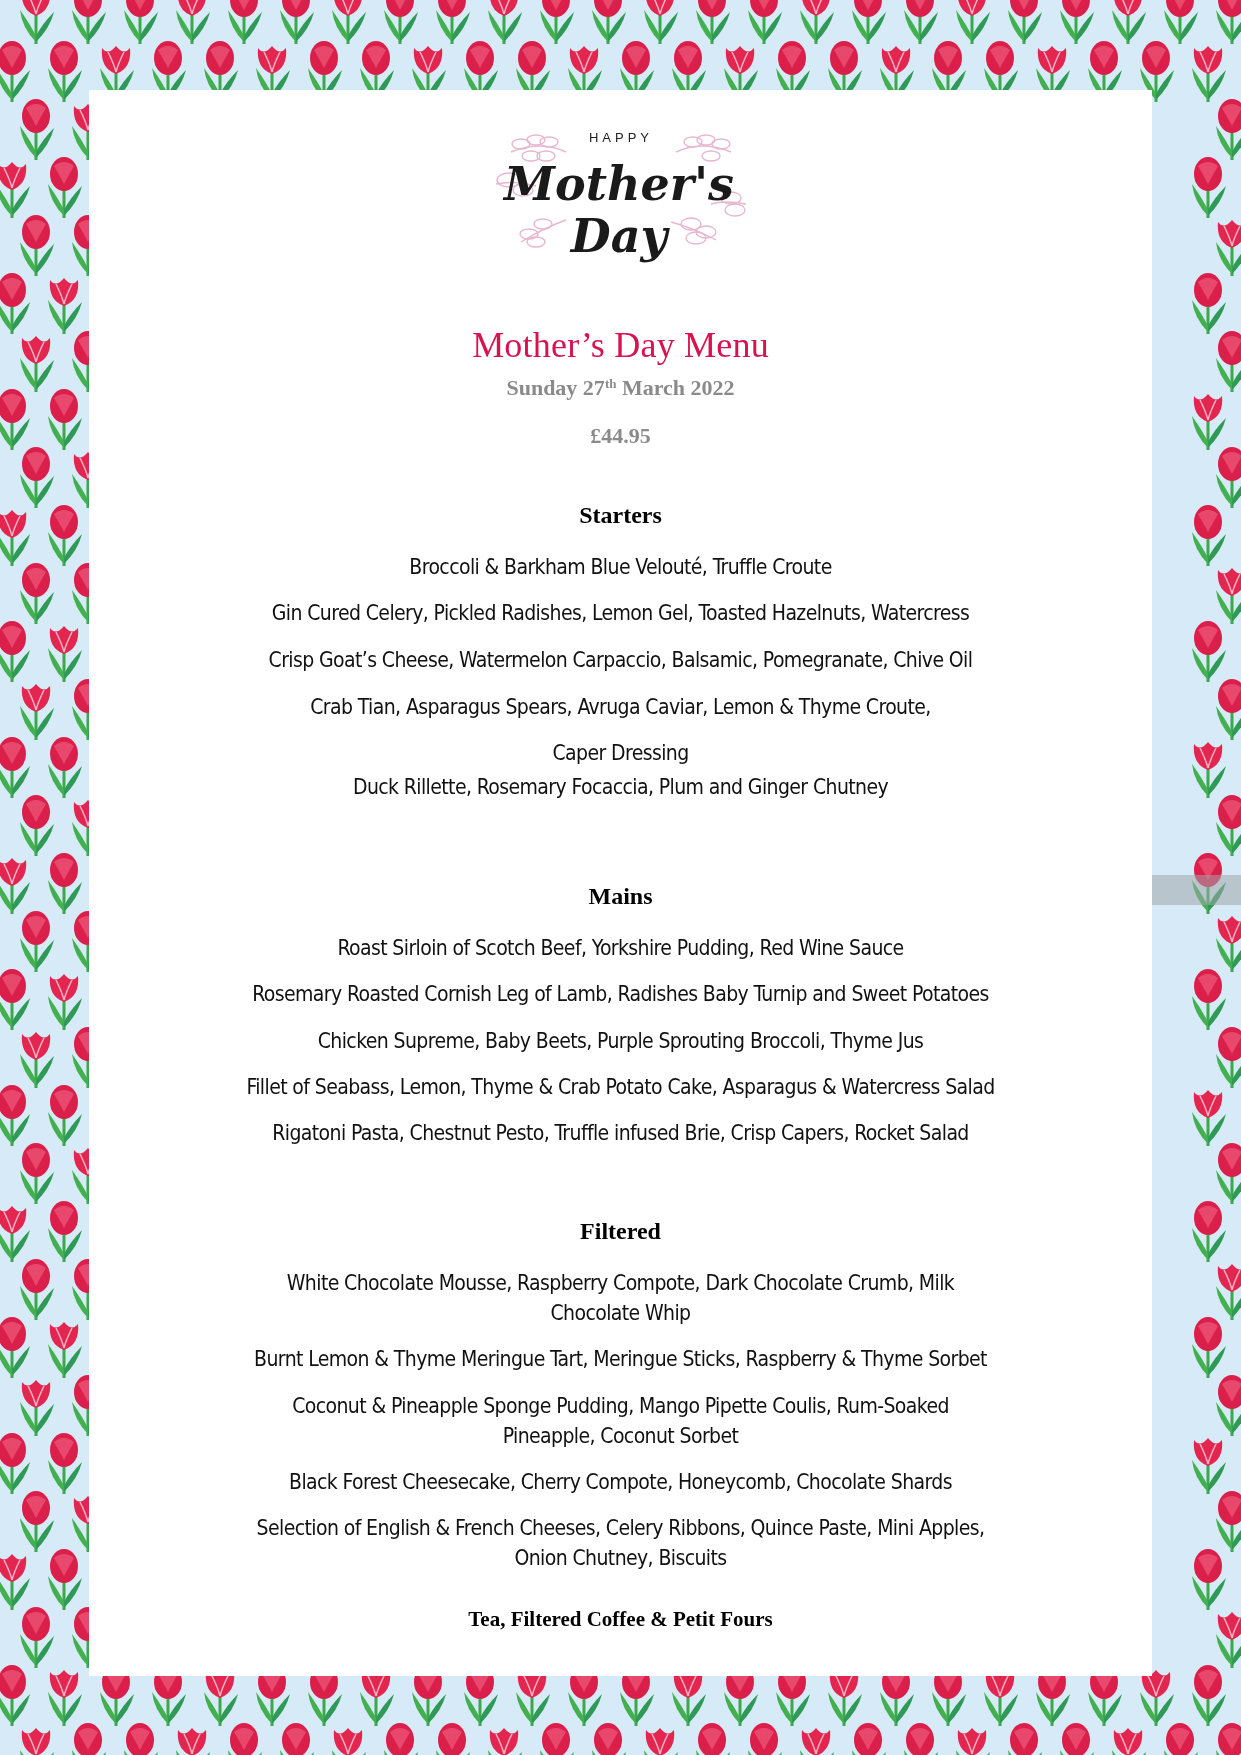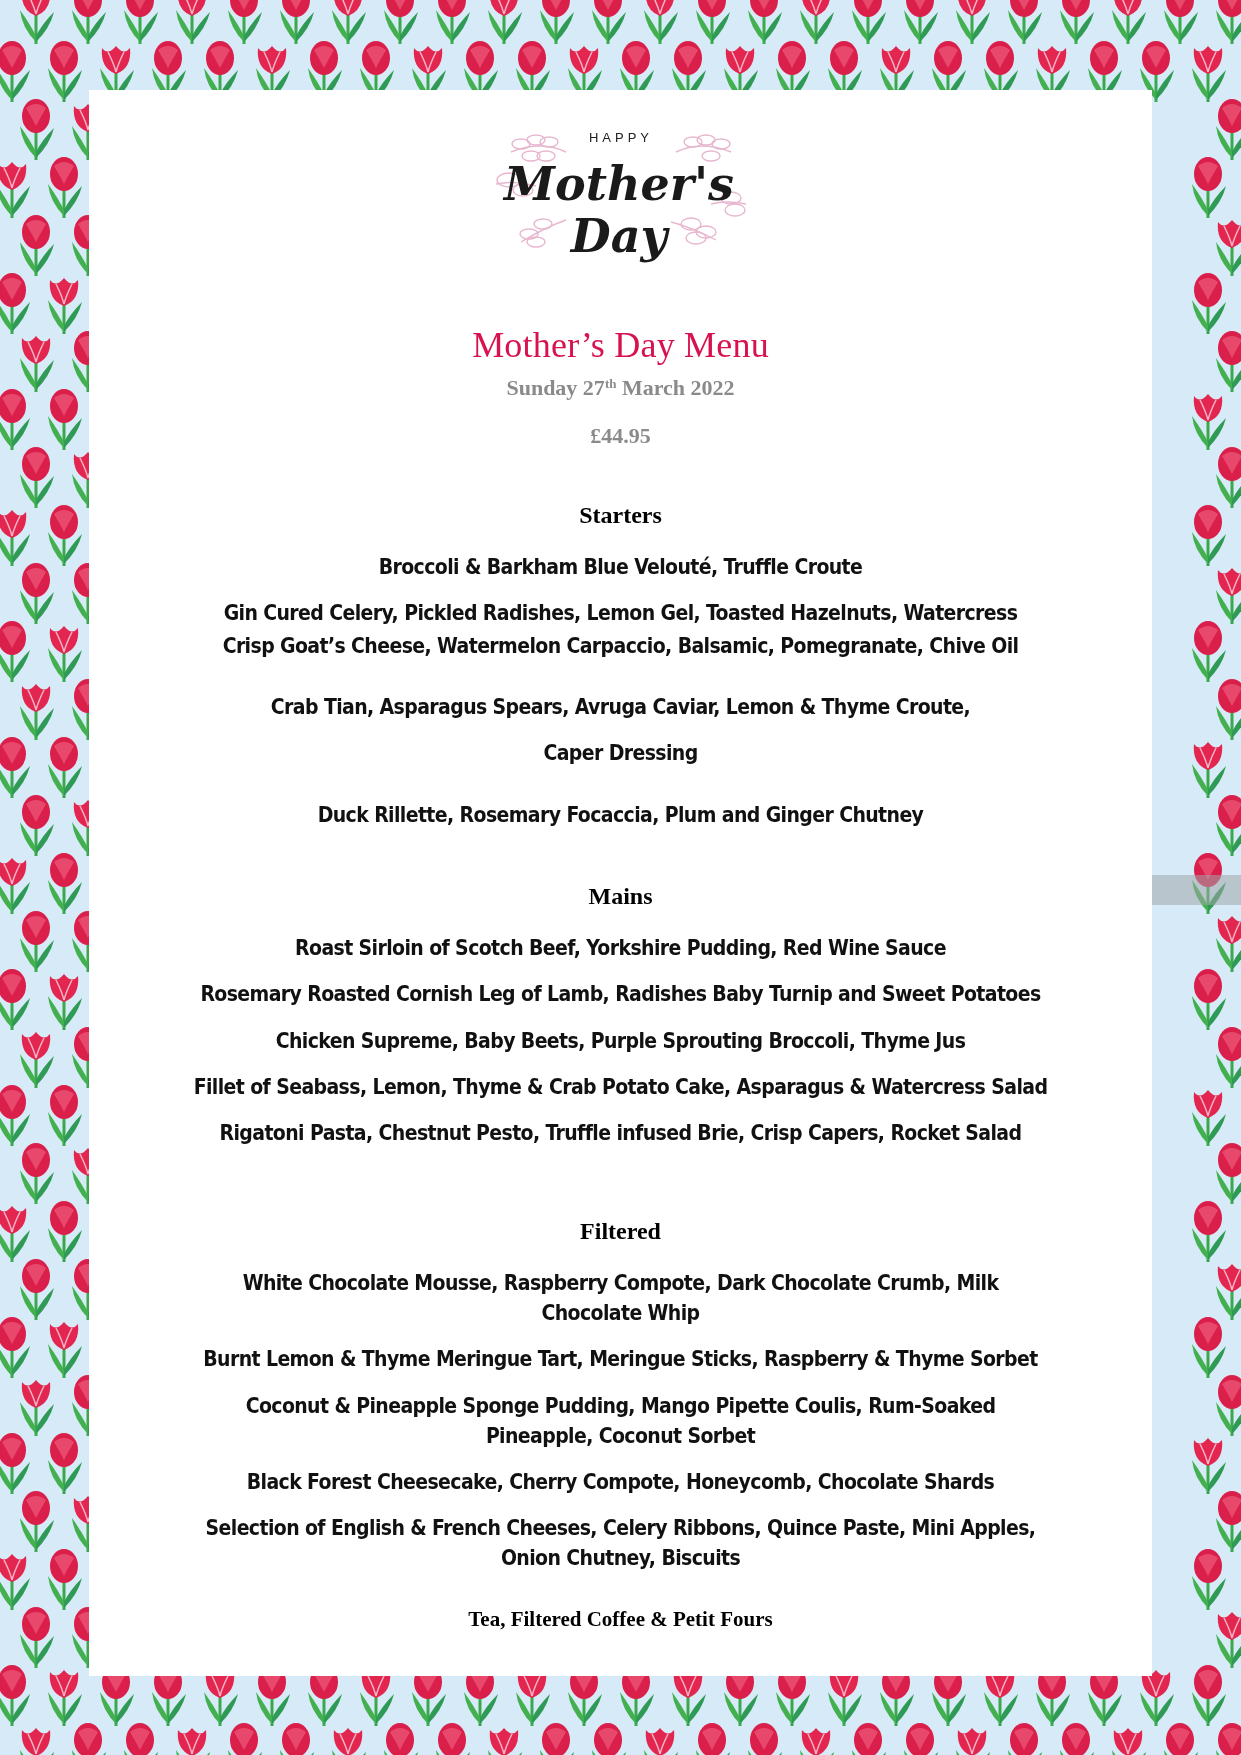--- a/index.html
+++ b/index.html
@@ -14,21 +14,21 @@
     position:absolute; left:89px; top:90px; width:1063px; height:1586px;
     background:#ffffff;
   }
   .logo { position:absolute; left:491px; top:112px; width:260px; height:170px; }
   .center { position:absolute; left:0; width:1241px; text-align:center; }
   .title { font-family:"Liberation Serif", serif; font-weight:normal; color:#d8124f; font-size:36px; top:324px; letter-spacing:0.2px; }
   .date { font-family:"Liberation Serif", serif; font-weight:bold; color:#8a8a8a; font-size:22px; top:375px; }
   .date sup { font-size:13px; vertical-align:7px; }
   .price { font-family:"Liberation Serif", serif; font-weight:bold; color:#8a8a8a; font-size:22px; top:423px; }
   .heading { font-family:"Liberation Serif", serif; font-weight:bold; color:#000; font-size:24px; }
-  .item { font-family:"DejaVu Sans", sans-serif; font-size:21px; color:#111; line-height:30px; letter-spacing:-0.6px; font-stretch:condensed;font-weight:bold; }
+  .item { font-family:"DejaVu Sans", sans-serif; font-size:21px; color:#111; line-height:30px; letter-spacing:-0.6px; font-stretch:condensed; }
   .footer { font-family:"Liberation Serif", serif; font-weight:bold; color:#000; font-size:21px; top:1607px; }
   .glitch { position:absolute; left:1152px; top:875px; width:89px; height:30px; background:rgba(160,165,170,0.55); }
 </style>
 </head>
 <body>
 
 <div class="bg" id="bg">
     <div class="tulip" style="left:14px;top:-20px"><svg class="tulip-svg" width="44" height="64" viewBox="0 0 44 64">
     <path d="M22 34 L22 64" stroke="#3aa94a" stroke-width="3"></path>
     <path d="M22 62 Q8 48 6 30 Q16 44 22 56 Z" fill="#42b04f"></path>
@@ -1477,24 +1477,24 @@
   </svg>
 </div>
 
 <div class="center title">Mother’s Day Menu</div>
 <div class="center date"><span>Sunday 27</span><sup>th</sup><span> March 2022</span></div>
 <div class="center price">£44.95</div>
 
 <div class="center heading" style="top:502px">Starters</div>
 <div class="center item" style="top:552px">Broccoli &amp; Barkham Blue Velouté, Truffle Croute</div>
 <div class="center item" style="top:598px">Gin Cured Celery, Pickled Radishes, Lemon Gel, Toasted Hazelnuts, Watercress</div>
-<div class="center item" style="top:631px">Crisp Goat’s Cheese, Watermelon Carpaccio, Balsamic, Pomegranate, Chive Oil</div>
+<div class="center item" style="top:645px">Crisp Goat’s Cheese, Watermelon Carpaccio, Balsamic, Pomegranate, Chive Oil</div>
 <div class="center item" style="top:692px">Crab Tian, Asparagus Spears, Avruga Caviar, Lemon &amp; Thyme Croute,</div>
 <div class="center item" style="top:738px">Caper Dressing</div>
-<div class="center item" style="top:800px">Duck Rillette, Rosemary Focaccia, Plum and Ginger Chutney</div>
+<div class="center item" style="top:772px">Duck Rillette, Rosemary Focaccia, Plum and Ginger Chutney</div>
 
 <div class="center heading" style="top:883px">Mains</div>
 <div class="center item" style="top:933px">Roast Sirloin of Scotch Beef, Yorkshire Pudding, Red Wine Sauce</div>
 <div class="center item" style="top:979px">Rosemary Roasted Cornish Leg of Lamb, Radishes Baby Turnip and Sweet Potatoes</div>
 <div class="center item" style="top:1026px">Chicken Supreme, Baby Beets, Purple Sprouting Broccoli, Thyme Jus</div>
 <div class="center item" style="top:1072px">Fillet of Seabass, Lemon, Thyme &amp; Crab Potato Cake, Asparagus &amp; Watercress Salad</div>
 <div class="center item" style="top:1118px">Rigatoni Pasta, Chestnut Pesto, Truffle infused Brie, Crisp Capers, Rocket Salad</div>
 
 <div class="center heading" style="top:1218px">Filtered</div>
 <div class="center item" style="top:1268px">White Chocolate Mousse, Raspberry Compote, Dark Chocolate Crumb, Milk</div>

